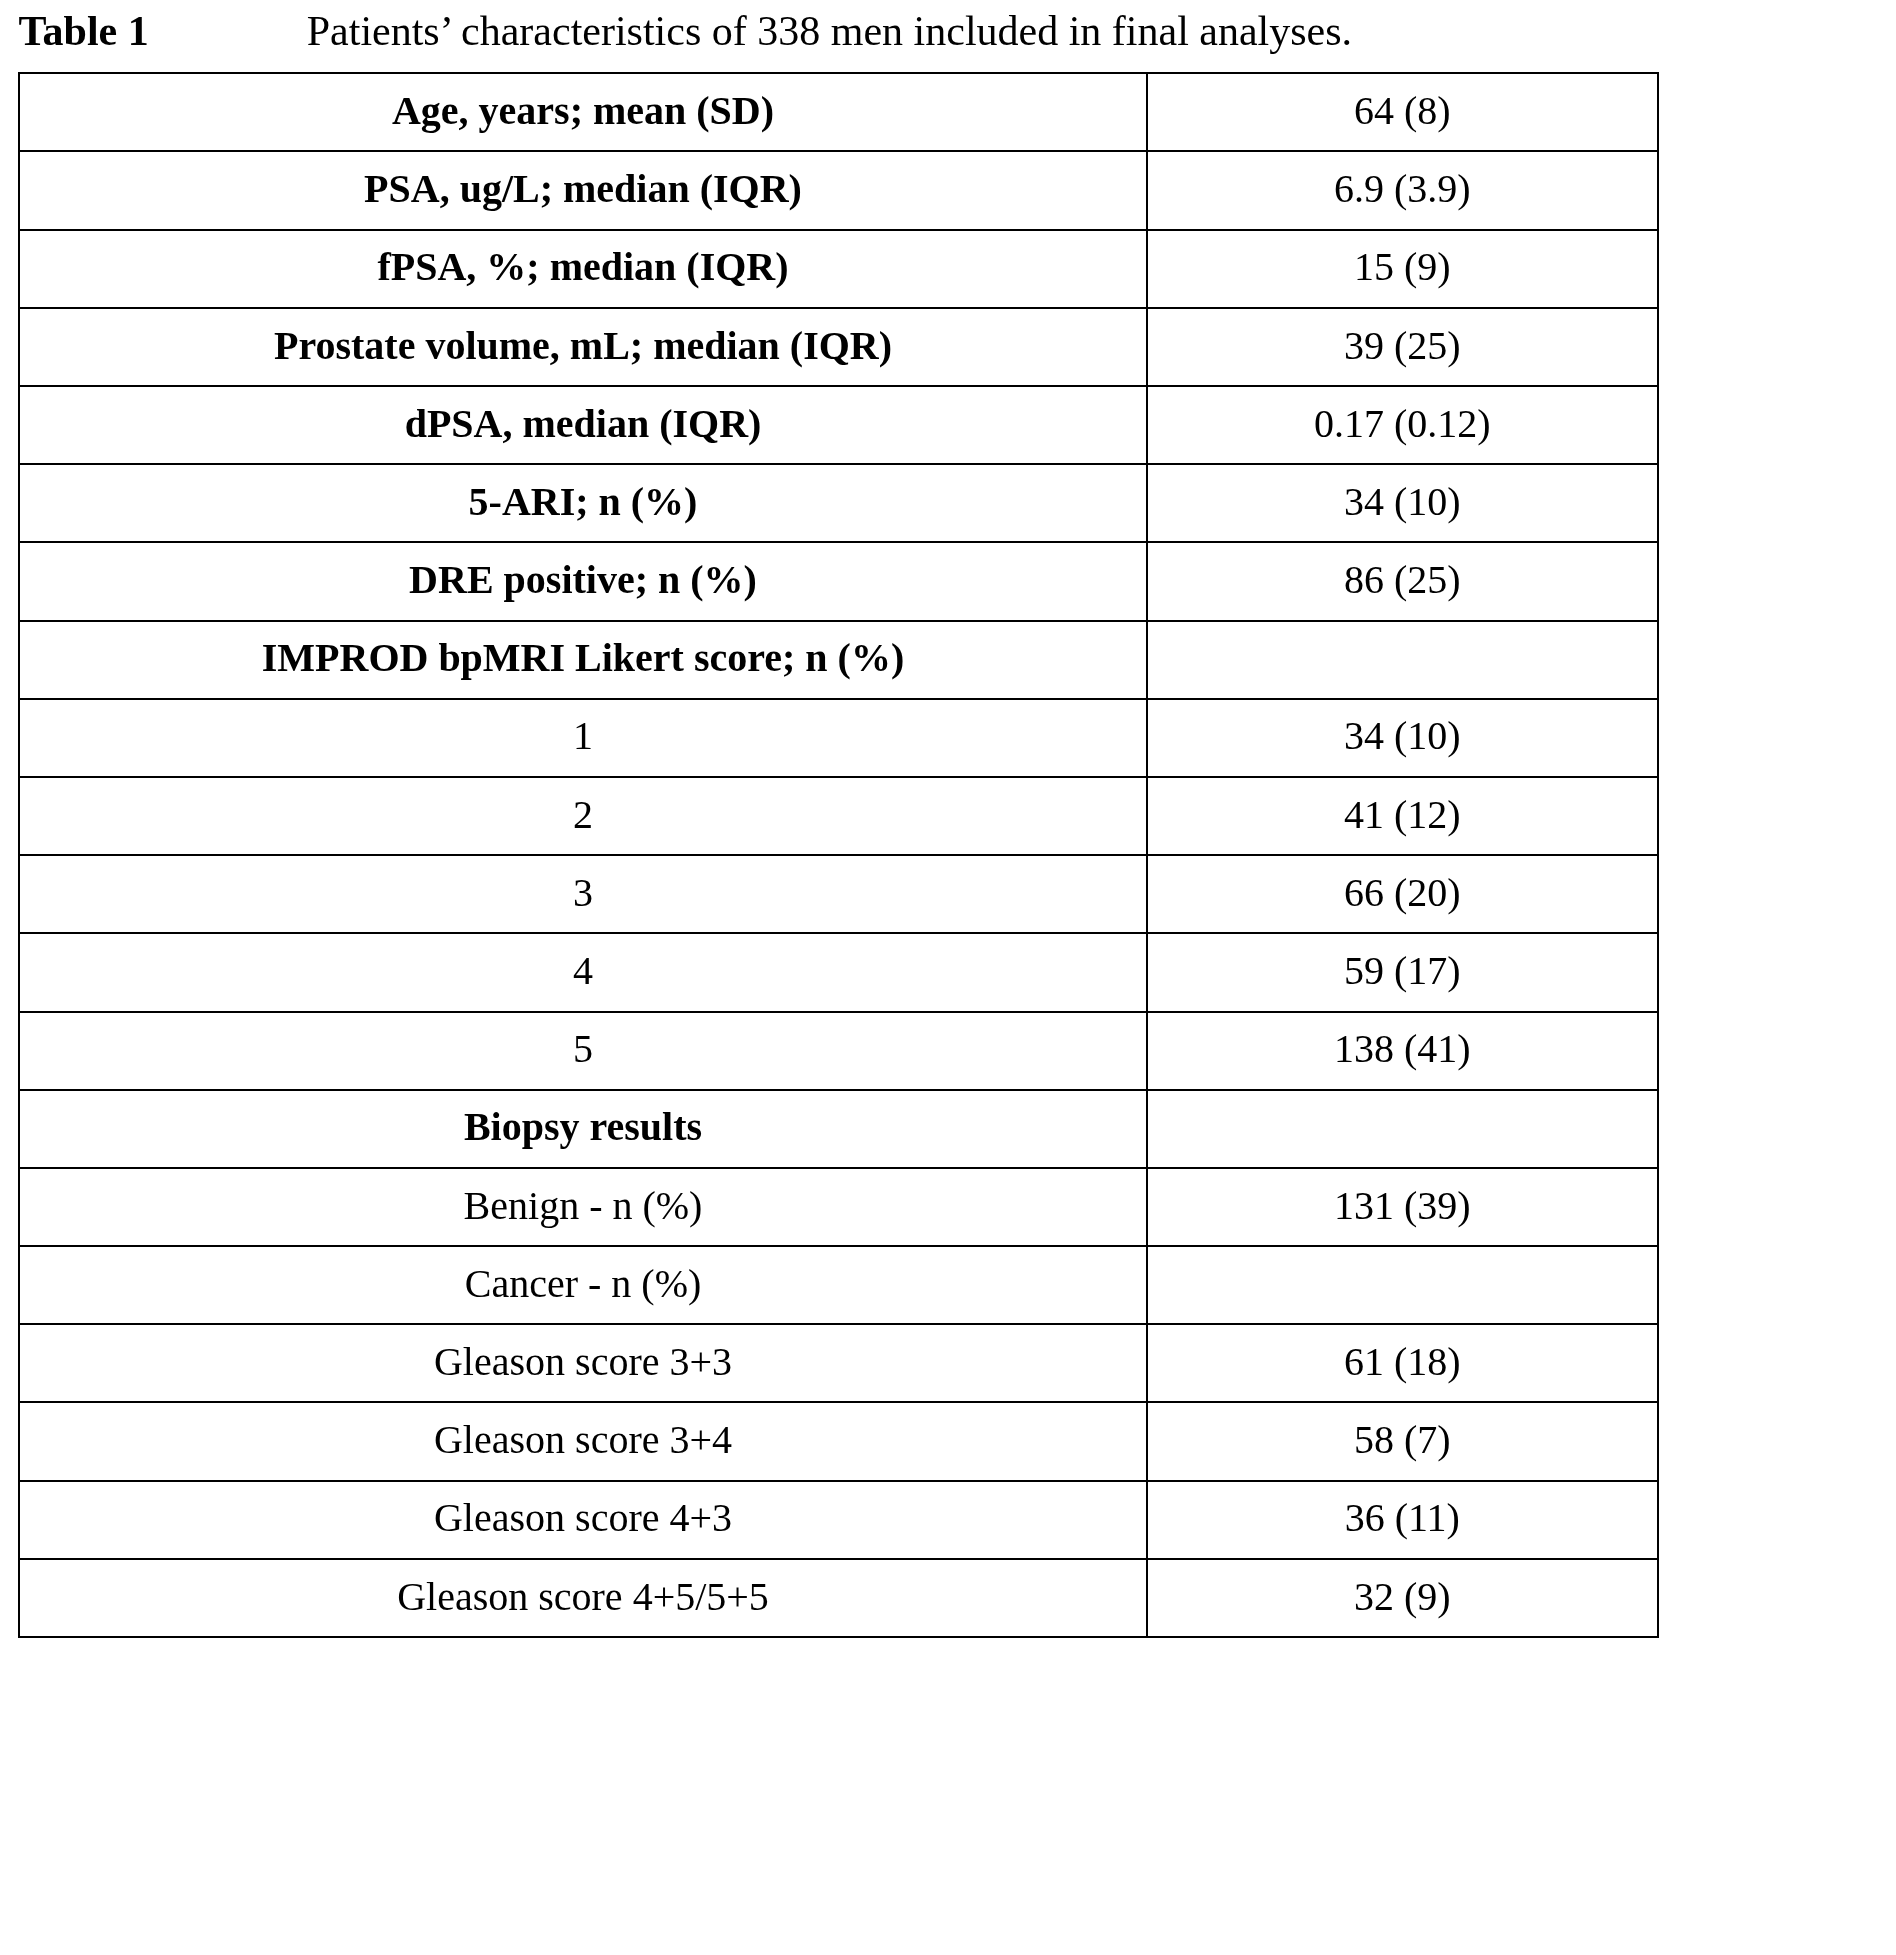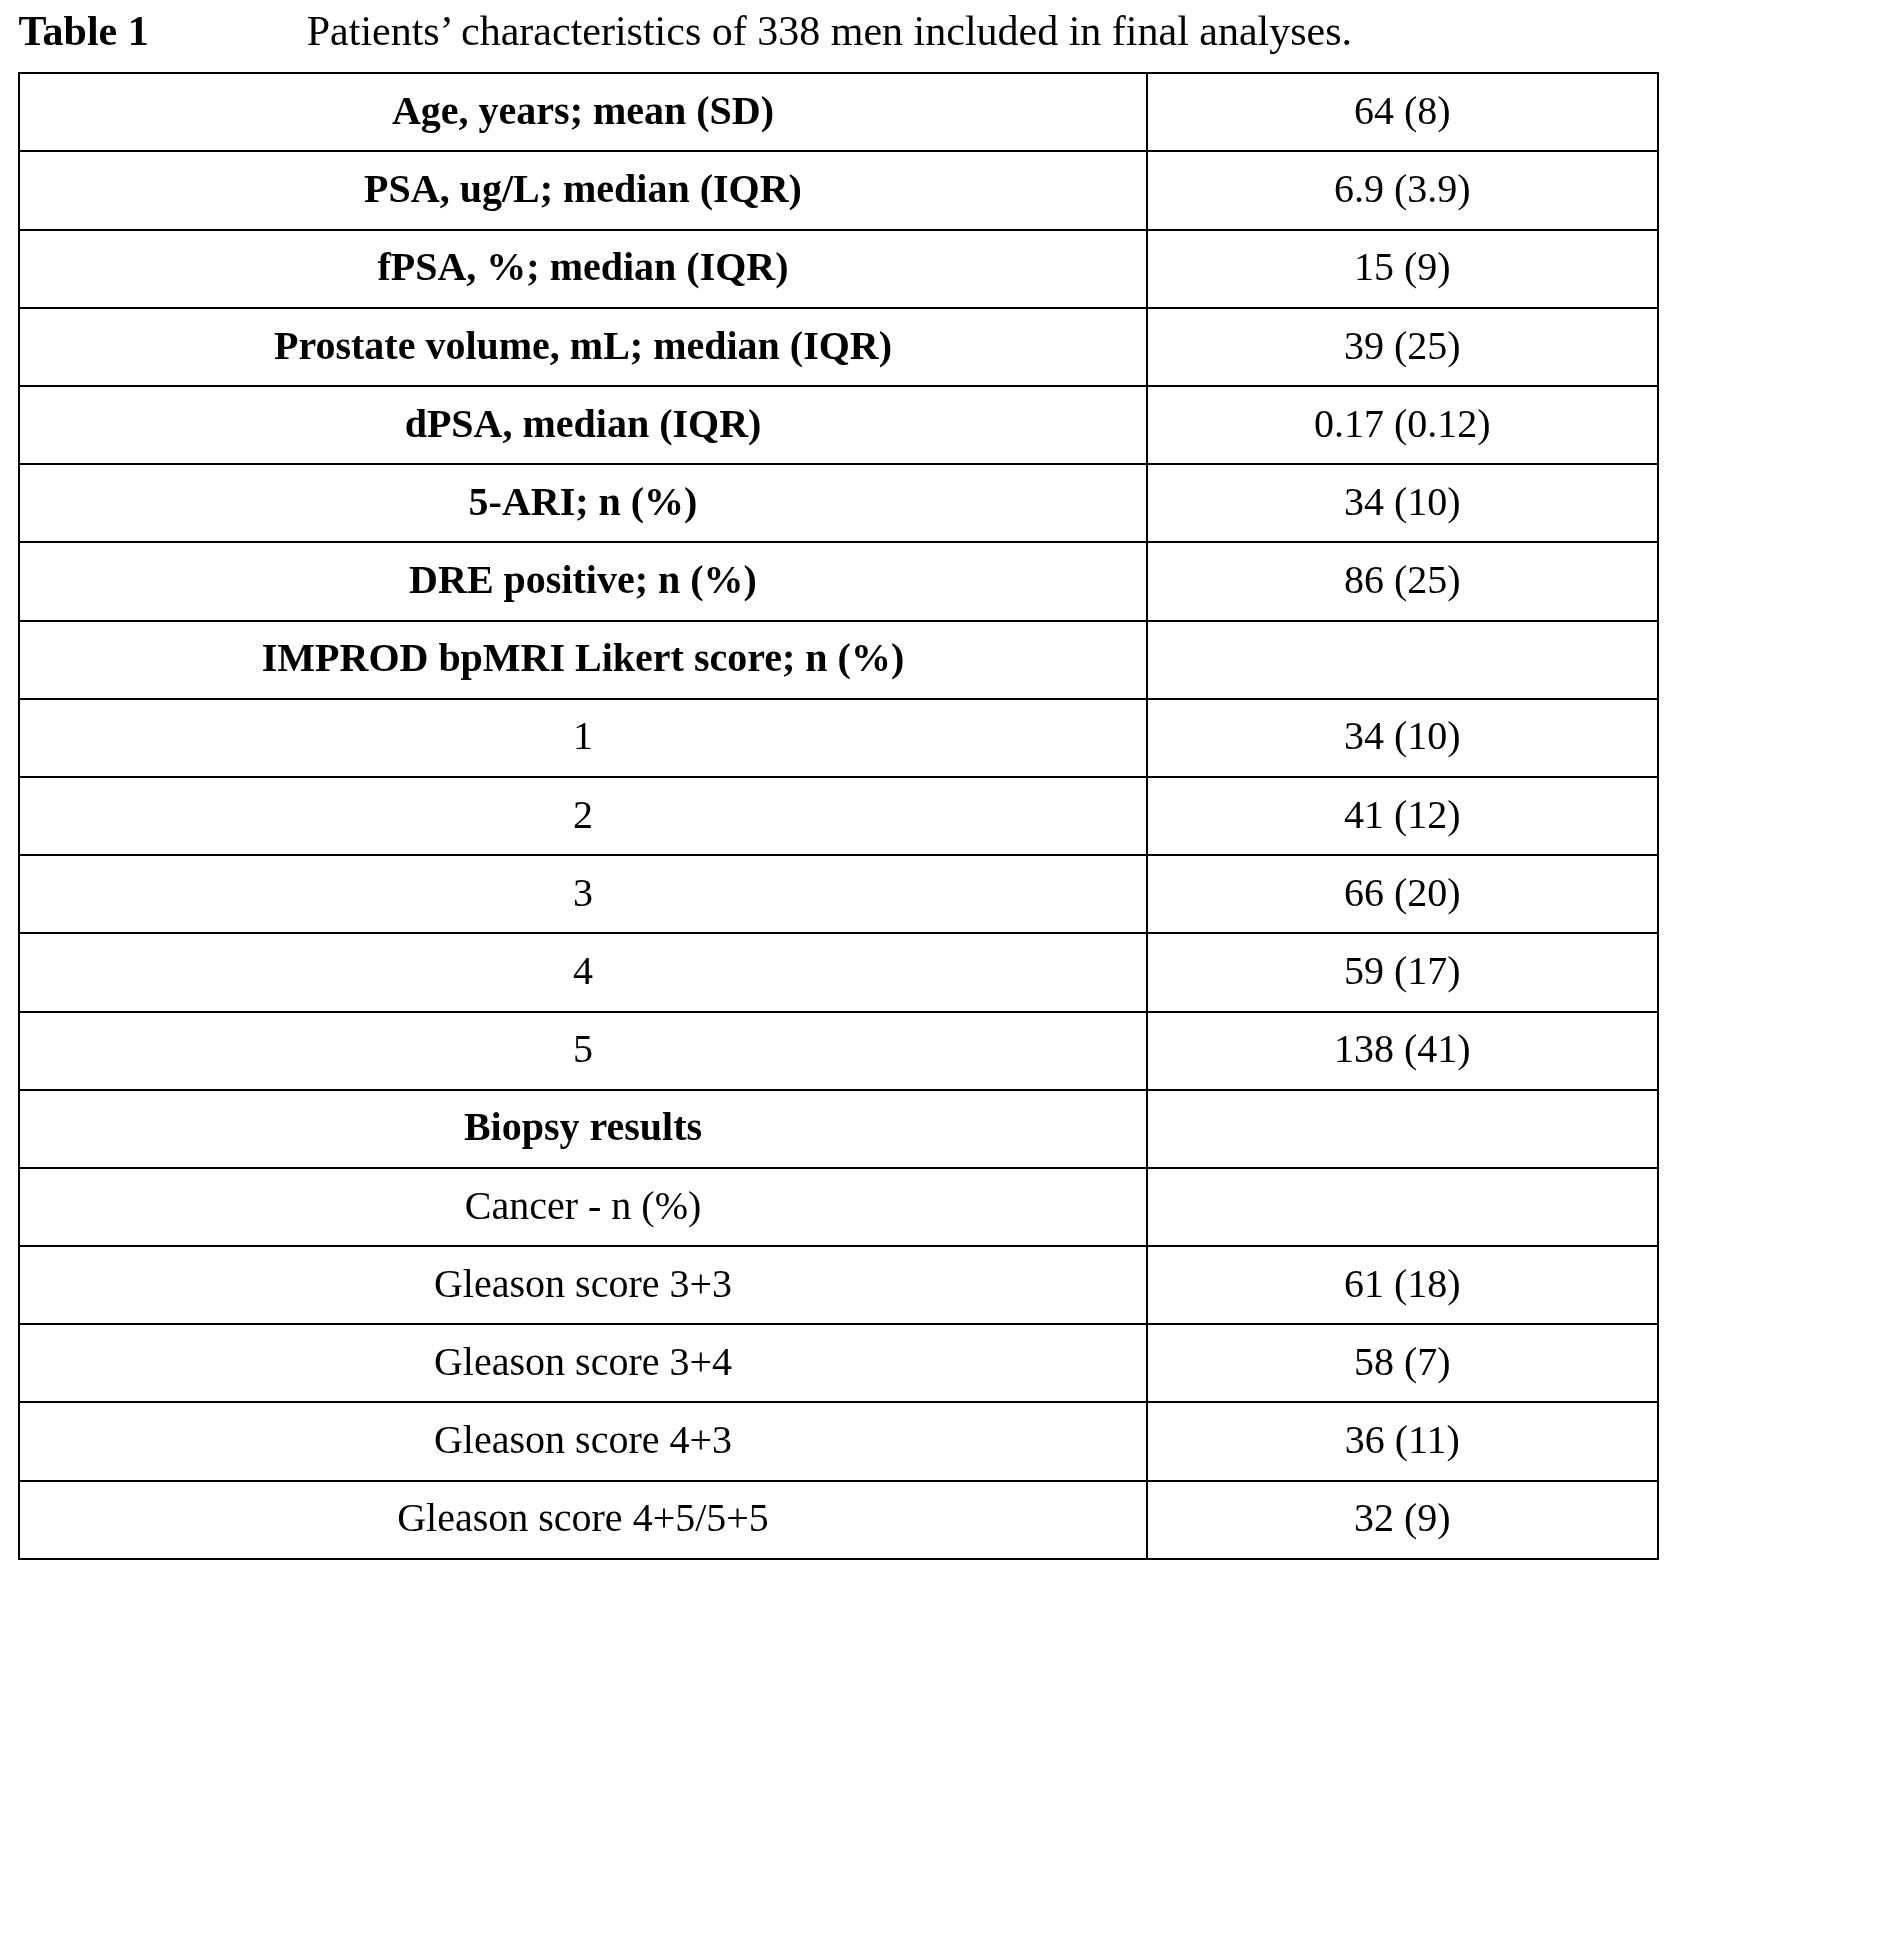--- a/index.html
+++ b/index.html
@@ -118,20 +118,24 @@
         </tr>
         <tr>
           <td class="label plain">5</td>
           <td class="value plain">138 (41)</td>
         </tr>
         <tr>
           <td class="label bold">Biopsy results</td>
           <td class="value plain"></td>
         </tr>
         <tr>
+          <td class="label plain">Benign - n (%)</td>
+          <td class="value plain">131 (39)</td>
+        </tr>
+        <tr>
           <td class="label plain">Cancer - n (%)</td>
           <td class="value plain"></td>
         </tr>
         <tr>
           <td class="label plain">Gleason score 3+3</td>
           <td class="value plain">61 (18)</td>
         </tr>
         <tr>
           <td class="label plain">Gleason score 3+4</td>
           <td class="value plain">58 (7)</td>

